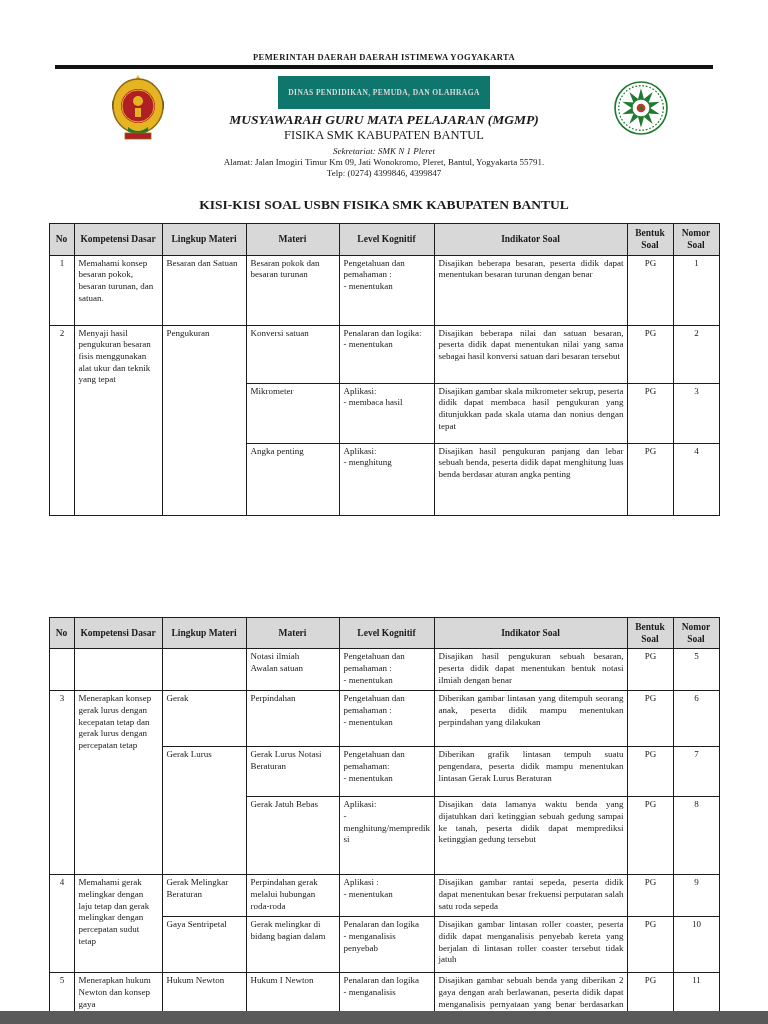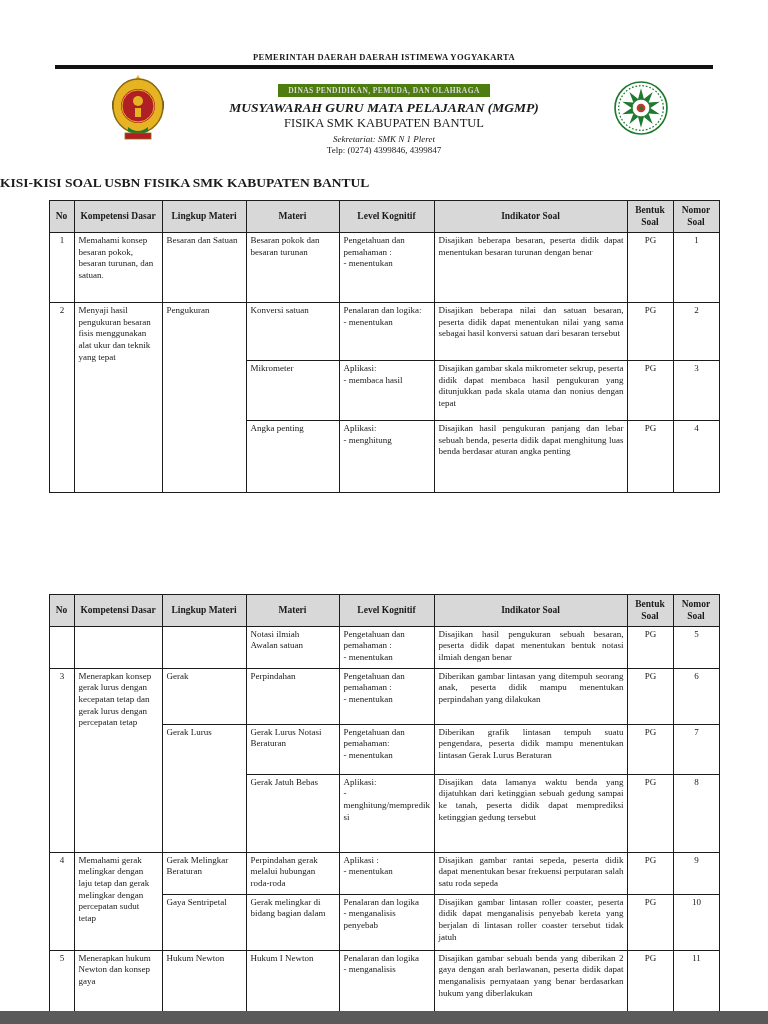--- a/index.html
+++ b/index.html
@@ -5,31 +5,31 @@
   * { margin:0; padding:0; box-sizing:border-box; }
   html,body { width:768px; height:1024px; background:#ffffff; }
   body { font-family:"Liberation Serif", serif; color:#1a1a1a; overflow:hidden; }
   .page { position:relative; width:768px; height:1024px; padding-top:52px; overflow:hidden; background:#fff; }
 
   
   .gov-line { text-align:center; font-size:8.5px; font-weight:bold; letter-spacing:.4px; }
   .rule { width:658px; height:4px; background:#121212; margin:3px auto 0; }
   .letterhead { position:relative; }
   .lh-center { width:440px; margin:0 auto; text-align:center; }
-  .dept-banner { display:inline-block; background:#4d7c0f; color:#d9d9d9; font-size:7.5px; font-weight:bold; padding:2px 10px; margin-top:15px; letter-spacing:.4px; }
+  .dept-banner { display:inline-block; background:#0f766e; color:#d9d9d9; font-size:7.5px; font-weight:bold; padding:12px 10px; margin-top:7px; letter-spacing:.4px; }
   .org { font-size:13.5px; font-weight:bold; margin-top:3px;font-style:italic; }
   .subject { font-size:12.5px; font-weight:normal; }
   .secr, .addr, .phone { font-size:9px; line-height:1.2; }
   .secr { margin-top:3px;font-style:italic; }
   .logo { position:absolute; }
   .logo-left { left:110px; top:6px; }
   .logo-right { right:100px; top:12px; }
 
   
-  .doc-title { text-align:left; margin-top:18px; font-size:13.5px; font-weight:bold; line-height:1.3; }
+  .doc-title { text-align:center; margin-top:18px; font-size:13.5px; font-weight:bold; line-height:1.3; }
 
   
   table.kisi { width:670px; margin:9px auto 0; border-collapse:collapse; table-layout:fixed; }
   .kisi th, .kisi td { border:1px solid #1c1c1c; font-size:9px; line-height:1.3; padding:2px 3px 2px 4px; vertical-align:top; text-align:left; white-space:pre-line; overflow-wrap:break-word; }
   .kisi th { background:#d8d8d8; font-weight:bold; text-align:center; vertical-align:middle; font-size:9.5px; white-space:normal; padding:3px 2px; }
   .kisi td.c { text-align:center; }
   .kisi td.j { text-align:justify; }
   .page-gap { height:92px; }
   .bottom-edge { position:absolute; left:0; bottom:0; width:768px; height:13px; background:#5a5a5a; }
 </style>
@@ -64,20 +64,21 @@
         <circle cx="26" cy="26" r="8.5" fill="#ffffff" stroke="#1d7a2e" stroke-width="0.8"></circle>
         <circle cx="26" cy="26" r="4.2" fill="#c0392b"></circle>
         <circle cx="26" cy="26" r="1.8" fill="#1d7a2e"></circle>
       </svg>
     </div>
     <div class="lh-center">
       <div><span class="dept-banner">DINAS PENDIDIKAN, PEMUDA, DAN OLAHRAGA</span></div>
       <div class="org">MUSYAWARAH GURU MATA PELAJARAN (MGMP)</div>
       <div class="subject">FISIKA SMK KABUPATEN BANTUL</div>
       <div class="secr">Sekretariat: SMK N 1 Pleret</div>
+      <div class="addr">Alamat: Jalan Imogiri Timur Km 09, Jati Wonokromo, Pleret, Bantul, Yogyakarta 55791.</div>
       <div class="phone">Telp: (0274) 4399846, 4399847</div>
     </div>
   </div>
 
   <div class="doc-title">
     <div>KISI-KISI SOAL USBN FISIKA SMK KABUPATEN BANTUL</div>
   </div>
 
   <table class="kisi">
     <colgroup>

